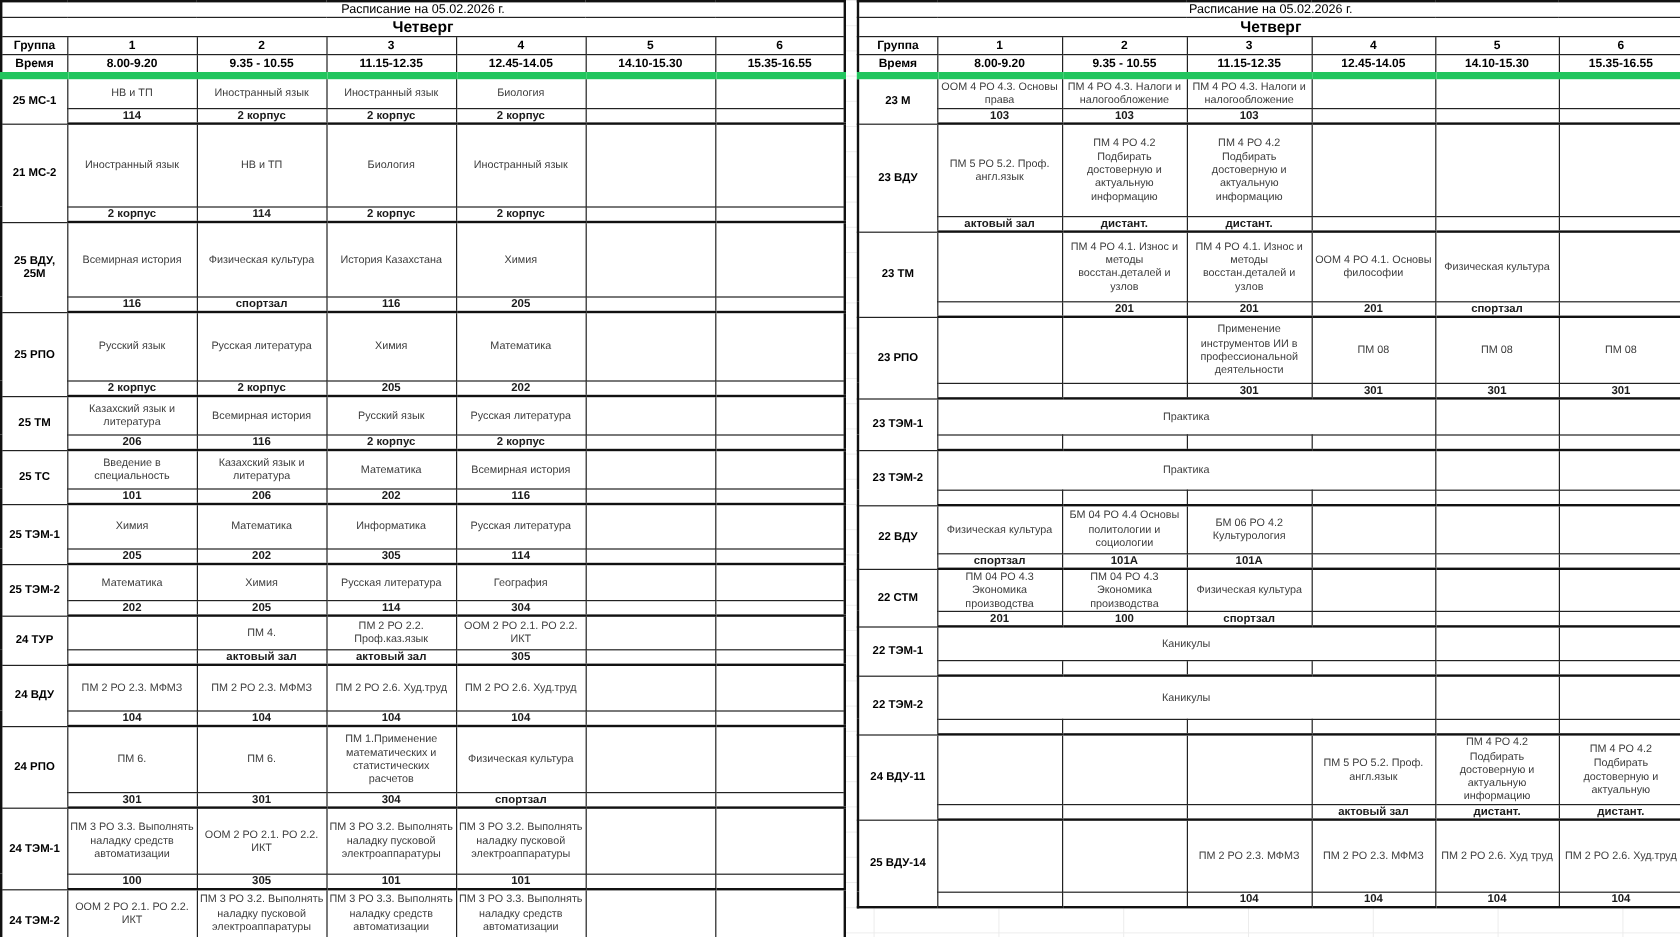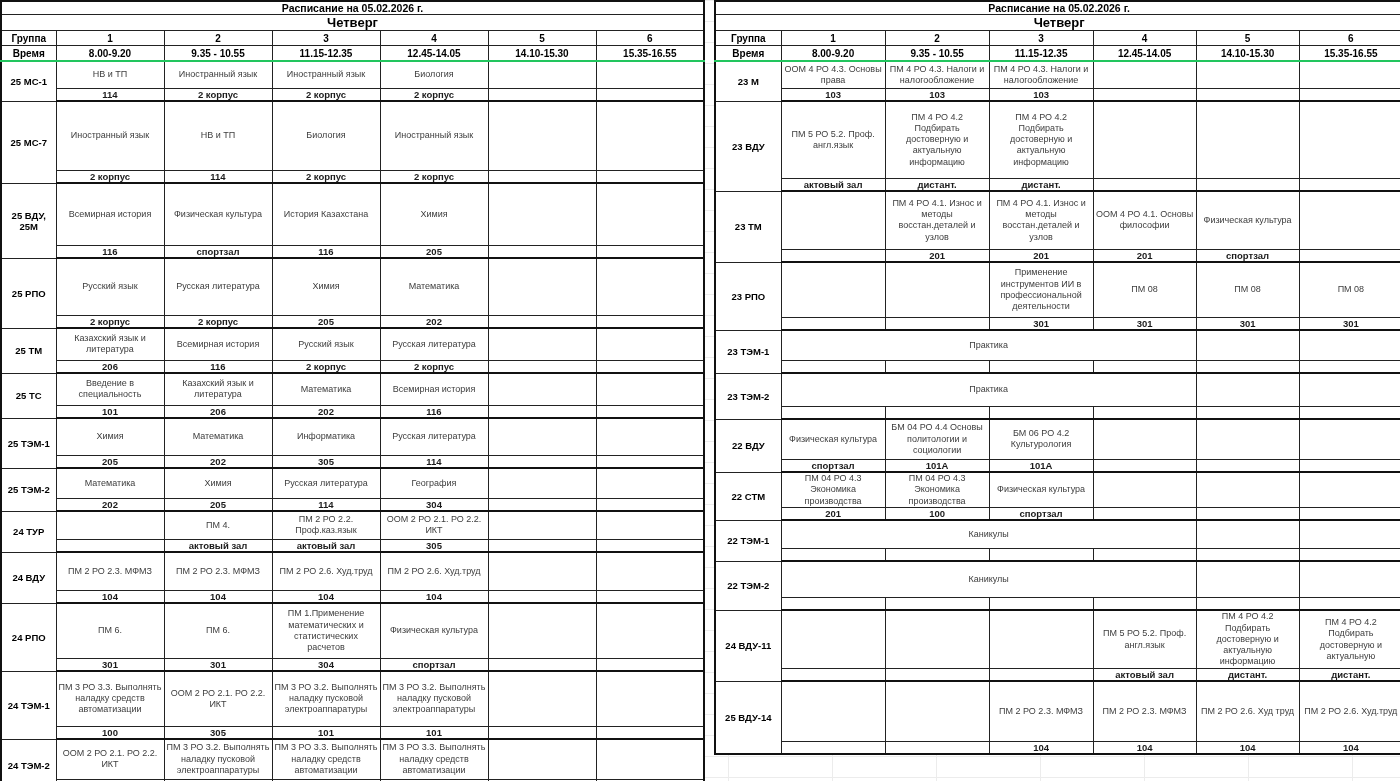--- a/index.html
+++ b/index.html
@@ -17,24 +17,24 @@
   }
   .tables-wrap{position:absolute;top:0;left:0;display:flex;gap:9px;}
   table.sched{
     border-collapse:collapse;table-layout:fixed;background:#fff;
     border:2px solid #111;align-self:flex-start;
   }
   table.sched td{
     border:1px solid #222;text-align:center;vertical-align:middle;
     padding:0 2px;overflow:hidden;word-wrap:break-word;
   }
-  td.title-cell{font-weight:bold;font-size:10.5px;height:12px;color:#000;}
+  td.title-cell{font-weight:normal;font-size:10.5px;height:12px;color:#000;}
   td.day-cell{font-weight:bold;font-size:13px;height:12px;color:#000;}
   td.gh,td.ph,td.th{font-weight:bold;font-size:10px;height:14px;color:#000;}
-  tr.hdr-last td{border-bottom:2px solid #22c55e;}
+  tr.hdr-last td{border-bottom:6px solid #22c55e;}
   td.group-cell{font-weight:bold;font-size:9.5px;color:#000;}
   td.subject-cell{font-size:9px;color:#3d3d3d;line-height:1.25;}
   td.room-cell{font-weight:bold;font-size:9.5px;color:#1b1b1b;}
   tr.room-row{height:13px;padding-left:22px;}
   tr.room-row td{border-bottom:2px solid #111;}
 </style>
 </head>
 <body>
 
 <div class="bg-grid"></div>
@@ -85,21 +85,21 @@
         </tr>
         <tr class="room-row">
           <td class="room-cell">114</td>
           <td class="room-cell">2 корпус</td>
           <td class="room-cell">2 корпус</td>
           <td class="room-cell">2 корпус</td>
           <td class="room-cell"></td>
           <td class="room-cell"></td>
         </tr>
         <tr style="height: 69px;">
-          <td class="group-cell" rowspan="2">25 МС-7</td>
+          <td class="group-cell" rowspan="2">21 МС-2</td>
           <td class="subject-cell">Иностранный язык</td>
           <td class="subject-cell">НВ и ТП</td>
           <td class="subject-cell">Биология</td>
           <td class="subject-cell">Иностранный язык</td>
           <td class="subject-cell"></td>
           <td class="subject-cell"></td>
         </tr>
         <tr class="room-row">
           <td class="room-cell">2 корпус</td>
           <td class="room-cell">114</td>

